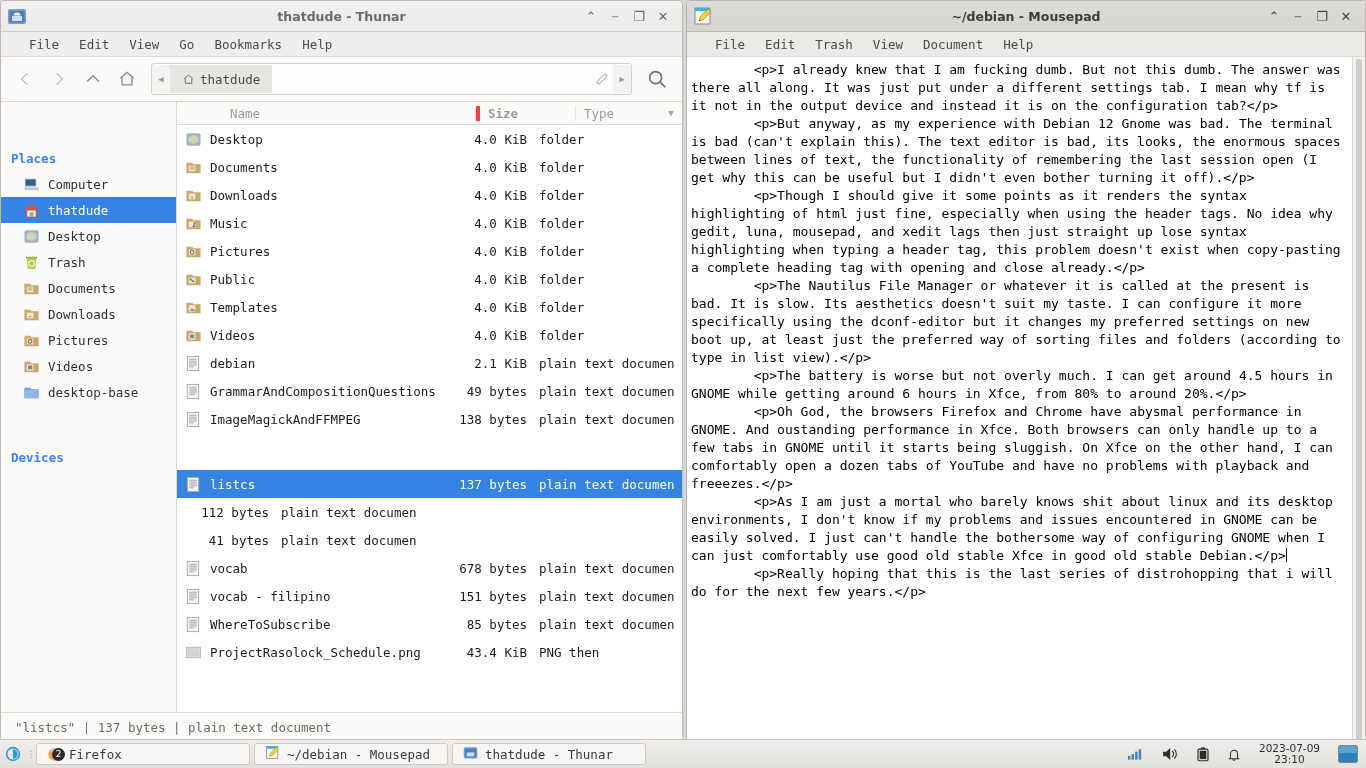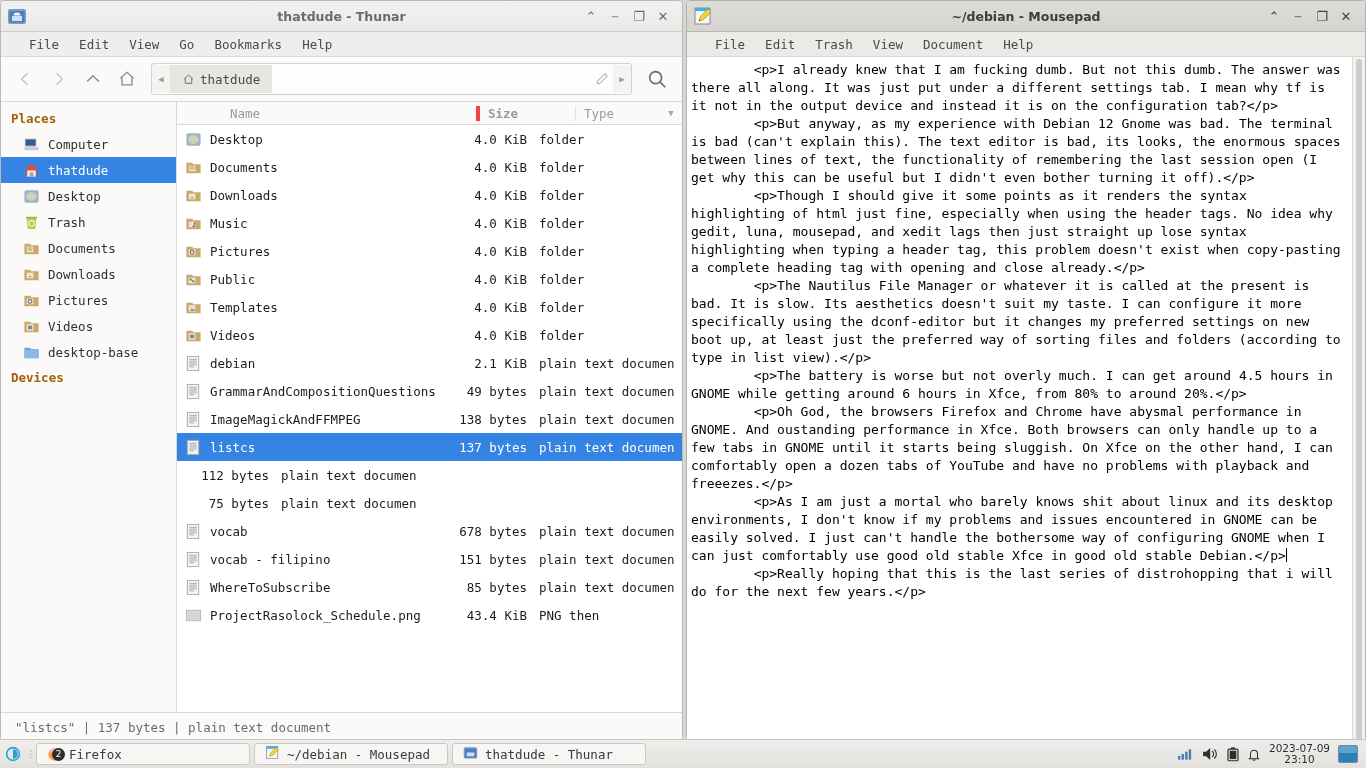--- a/index.html
+++ b/index.html
@@ -68,42 +68,42 @@
   .path-pencil{width:22px;display:flex;align-items:center;justify-content:center;color:#909090;}
   .search-icon-btn{width:34px;height:32px;display:flex;align-items:center;justify-content:center;color:#6d6d6b;}
 
   .th-body{display:flex;height:calc(740px - 30px - 24px - 44px - 30px - 2px);}
   .sidebar{
     width:176px;background:#fbfaf9;border-right:1px solid #dcd9d5;
     padding-top:4px;box-sizing:border-box;overflow:hidden;
   }
   .sb-head{
     font-family:"DejaVu Sans Mono","Liberation Mono",monospace;
-    font-weight:bold;font-size:12.5px;color:#a16207;padding:5px 0 5px 10px;
+    font-weight:bold;font-size:12.5px;color:#3b82f6;padding:5px 0 5px 10px;margin-top:40px;
   }
   .sb-item{
     display:flex;align-items:center;gap:8px;height:26px;padding-left:22px;
     color:#2f2f2f;font-size:12.5px;
   }
   .sb-item.selected{background:#3584e4;color:#fff;}
   .sb-ico{width:17px;height:17px;flex:0 0 auto;}
 
   .filelist{flex:1;display:flex;flex-direction:column;background:#fff;min-width:0;}
   .col-head{
     display:flex;height:22px;align-items:center;background:#fbfaf9;
     border-bottom:1px solid #dcd9d5;color:#9c9a97;font-size:12.5px;
   }
   .col-head .c{padding-left:8px;box-sizing:border-box;}
   .c-name{width:258px;border-right:4px solid #ef4444;margin-left:45px;}
   .c-size{width:96px;border-right:1px solid #e4e2df;font-weight:bold;}
   .c-type{flex:1;}
   .col-sort{width:22px;display:flex;align-items:center;justify-content:center;color:#a7a5a2;font-size:9px;}
   .rows{flex:1;overflow:hidden;}
   .row{display:flex;align-items:center;height:28px;color:#1b1b1b;font-size:12.5px;}
-  .row.selected{background:#3584e4;color:#fff;}
+  .row.selected{background:#3584e4;color:#fff;margin-top:37px;}
   .r-name{width:258px;display:flex;align-items:center;gap:8px;padding-left:8px;box-sizing:border-box;overflow:hidden;white-space:nowrap;}
   .r-size{width:96px;text-align:right;box-sizing:border-box;padding-right:4px;}
   .r-type{flex:1;padding-left:8px;box-sizing:border-box;white-space:nowrap;overflow:hidden;}
   .f-ico{width:17px;height:17px;flex:0 0 auto;}
   .statusbar{
     height:29px;border-top:1px solid #dcd9d5;background:#fbfaf9;
     display:flex;align-items:center;padding-left:14px;color:#6d6b68;font-size:12.5px;
     border-bottom-left-radius:4px;border-bottom-right-radius:4px;
   }
 
@@ -133,21 +133,21 @@
   .tb-grip{width:10px;color:#9a9a98;font-size:9px;display:flex;align-items:center;justify-content:center;letter-spacing:0;}
   .task-btn{
     height:22px;display:flex;align-items:center;gap:7px;padding:0 10px;
     border:1px solid #cdcac6;border-radius:3px;background:#f7f6f4;
     color:#3a3a3a;font-size:12.5px;margin-right:4px;box-sizing:border-box;
     white-space:nowrap;overflow:hidden;
   }
   .task-btn.w1{width:214px;}
   .task-btn.w2{width:194px;}
   .task-btn.w3{width:194px;}
-  .tray{margin-left:auto;display:flex;align-items:center;gap:8px;padding-right:8px;}
+  .tray{margin-left:auto;display:flex;align-items:center;gap:18px;padding-right:8px;}
   .tray-ico{display:flex;align-items:center;justify-content:center;color:#3a3a3a;}
   .clock{
     font-family:"DejaVu Sans","Liberation Sans",sans-serif;font-size:10.5px;
     line-height:11px;text-align:center;color:#2d2d2d;
   }
   .showdesk{width:18px;height:16px;border:1px solid #7a8894;border-radius:2px;
     background:linear-gradient(#5ba4cf 0%,#5ba4cf 45%,#2d7fb8 45%,#2d7fb8 100%);}
 </style>
 </head>
 <body>
@@ -476,21 +476,21 @@
                 <span>listcs</span>
               </span>
               <span class="r-size">137 bytes</span>
               <span class="r-type">plain text documen</span>
             </div>
             <div class="row">
               <span class="r-size">112 bytes</span>
               <span class="r-type">plain text documen</span>
             </div>
             <div class="row">
-              <span class="r-size">75 bytes</span>
+              <span class="r-size">41 bytes</span>
               <span class="r-type">plain text documen</span>
             </div>
             <div class="row">
               <span class="r-name">
                 <span class="f-ico"><svg viewBox="0 0 18 18" width="17" height="17">
                     <rect x="2.5" y="1.5" width="12" height="15" fill="#f5f5f2" stroke="#a8a8a4"></rect>
                     <rect x="4.5" y="4" width="8" height="1" fill="#9aa6b5"></rect>
                     <rect x="4.5" y="6" width="8" height="1" fill="#9aa6b5"></rect>
                     <rect x="4.5" y="8" width="8" height="1" fill="#9aa6b5"></rect>
                     <rect x="4.5" y="10" width="8" height="1" fill="#9aa6b5"></rect>

